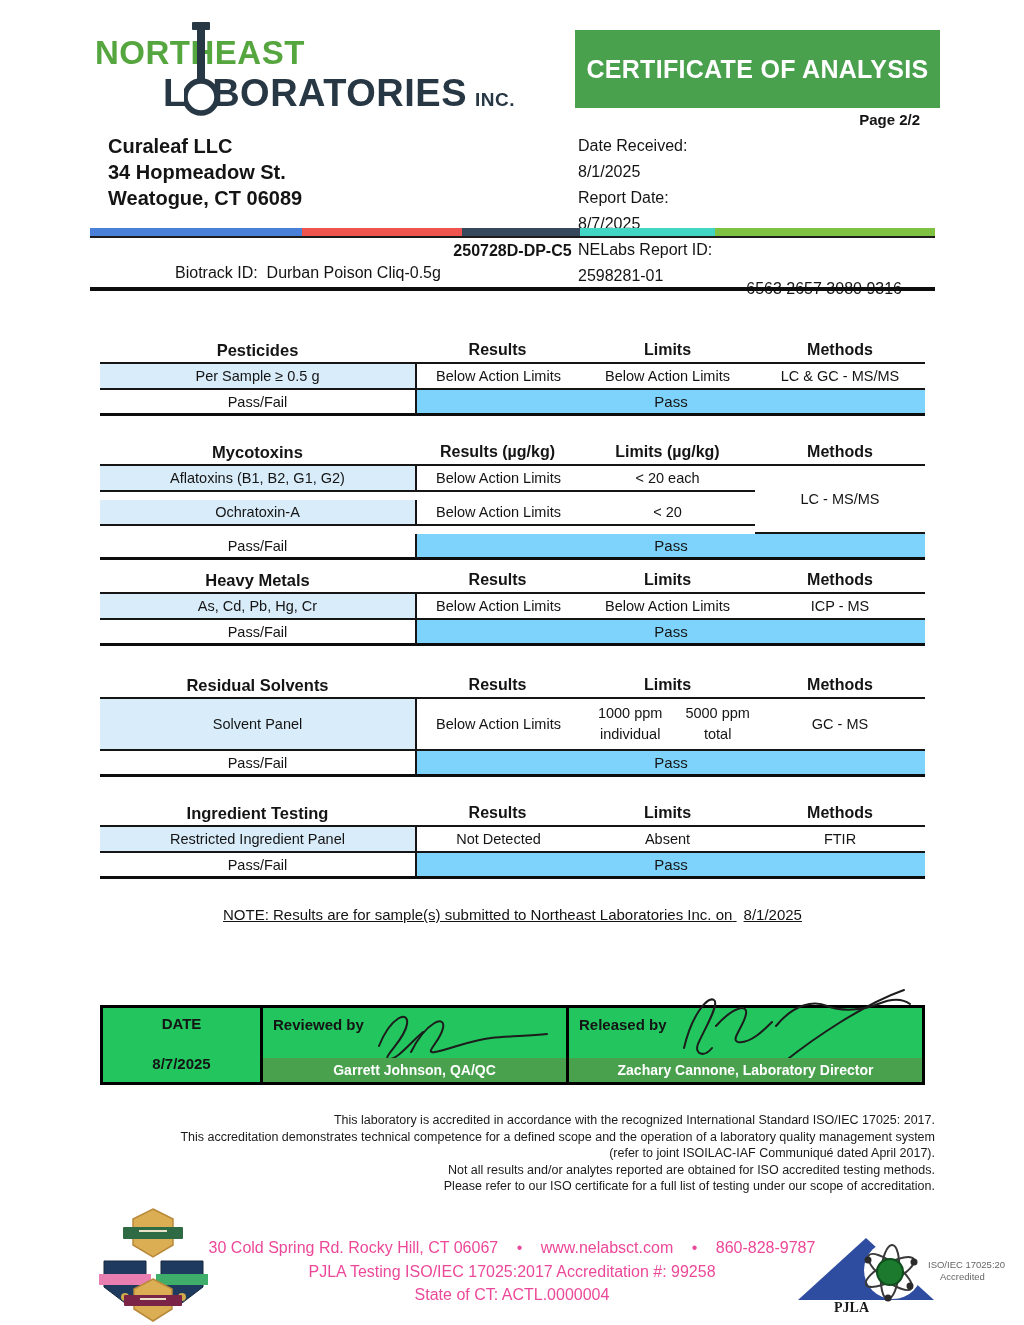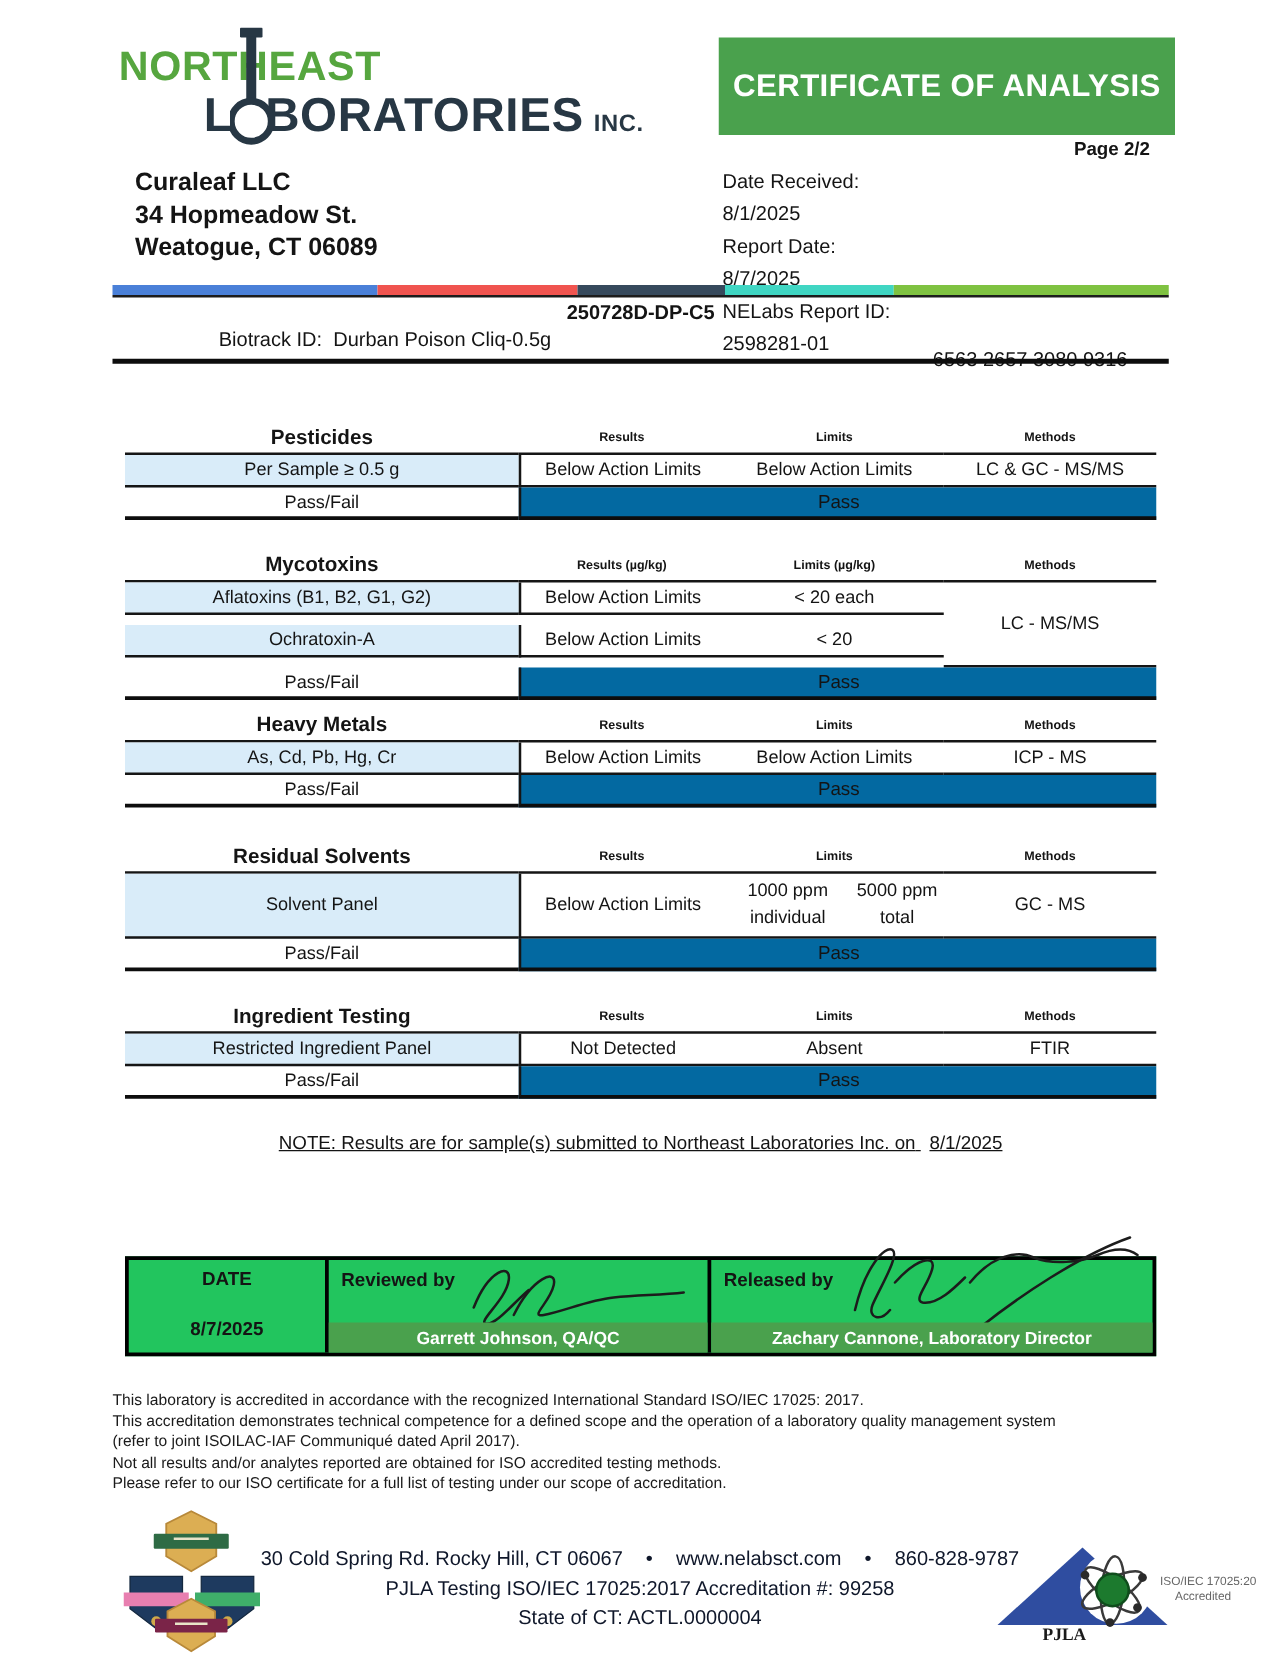--- a/index.html
+++ b/index.html
@@ -35,53 +35,53 @@
 
   .sample-id{position:absolute;left:90px;top:242px;width:845px;text-align:center;font-size:16px;font-weight:bold;}
   .biotrack{position:absolute;left:90px;top:264px;width:845px;font-size:16px;}
   .biotrack-left{position:absolute;left:85px;}
   .biotrack-right{position:absolute;right:33px;margin-top:16px;}
   .thick-rule{position:absolute;left:90px;top:287px;width:845px;height:4px;background:#0d0d0d;}
 
   
   .coa-table{position:absolute;left:100px;width:825px;display:grid;grid-template-columns:315px 165px 175px 170px;}
   .coa-table>div{display:flex;align-items:center;justify-content:center;height:26px;box-sizing:border-box;font-size:14.5px;text-align:center;}
-  .coa-table .th{font-weight:bold;font-size:10px;border-bottom:2px solid #151515;}
+  .coa-table .th{font-weight:bold;font-size:16px;border-bottom:2px solid #151515;}
   .coa-table .title{font-size:16.5px;}
   .coa-table .td{border-bottom:2px solid #151515;}
   .coa-table .name{background:#d9ecf9;}
   .coa-table .vline{border-left:2px solid #151515;}
   .coa-table .merged{grid-row:span 2;height:68px;border-bottom:2px solid #151515;}
   .coa-table .tall{height:52px;}
   .coa-table .two-line{flex-direction:row;justify-content:center;line-height:21px;}
   .coa-table .passlabel{border-bottom:3px solid #0d0d0d;}
-  .coa-table .passcell{grid-column:2/5;background:#0369a1;border-bottom:3px solid #0d0d0d;font-size:15px;}
+  .coa-table .passcell{grid-column:2/5;background:#7dd3fc;border-bottom:3px solid #0d0d0d;font-size:15px;}
 
   
   .note{position:absolute;left:90px;top:906px;width:845px;text-align:center;font-size:15px;text-decoration:underline;}
   .note .date{margin-left:7px;}
 
   
   .signoff{position:absolute;left:100px;top:1005px;width:825px;height:80px;border:3px solid #000;display:flex;box-sizing:border-box;background:#22c55e;}
   .date-cell{width:160px;flex:0 0 160px;border-right:3px solid #000;box-sizing:border-box;display:flex;flex-direction:column;
              justify-content:space-between;align-items:center;padding:7px 0 10px;font-weight:bold;font-size:15px;}
   .sig-cell{position:relative;box-sizing:border-box;}
   .sig-cell.mid{flex:0 0 306px;border-right:3px solid #000;}
   .sig-cell.right{flex:1;}
   .sig-label{position:absolute;top:8px;left:10px;font-weight:bold;font-size:15px;}
   .sig-bar{position:absolute;bottom:0;left:0;right:0;height:24px;background:#4aa14d;color:#fff;font-weight:bold;font-size:14px;
            display:flex;align-items:center;justify-content:center;}
   .sig-svg{position:absolute;overflow:visible;}
   .sig-svg path{fill:none;stroke:#1c1c1c;stroke-width:2;stroke-linecap:round;}
 
   
-  .accreditation{position:absolute;left:90px;top:1112px;width:845px;text-align:left;font-size:12.5px;line-height:16.5px;color:#1a1a1a;}
-
-  
-  .footer-center{position:absolute;left:162px;top:1236px;width:700px;text-align:center;font-size:16px;line-height:23.5px;color:#0f172a;}
+  .accreditation{position:absolute;left:90px;top:1112px;width:845px;text-align:right;font-size:12.5px;line-height:16.5px;color:#1a1a1a;}
+
+  
+  .footer-center{position:absolute;left:162px;top:1236px;width:700px;text-align:center;font-size:16px;line-height:23.5px;color:#ec4899;}
   .footer-line span{margin:0 7px;}
   .badges{position:absolute;left:96px;top:1205px;}
   .pjla{position:absolute;left:790px;top:1230px;}
 </style>
 </head>
 <body>
 
 <div class="page">
 
   <div class="logo">

